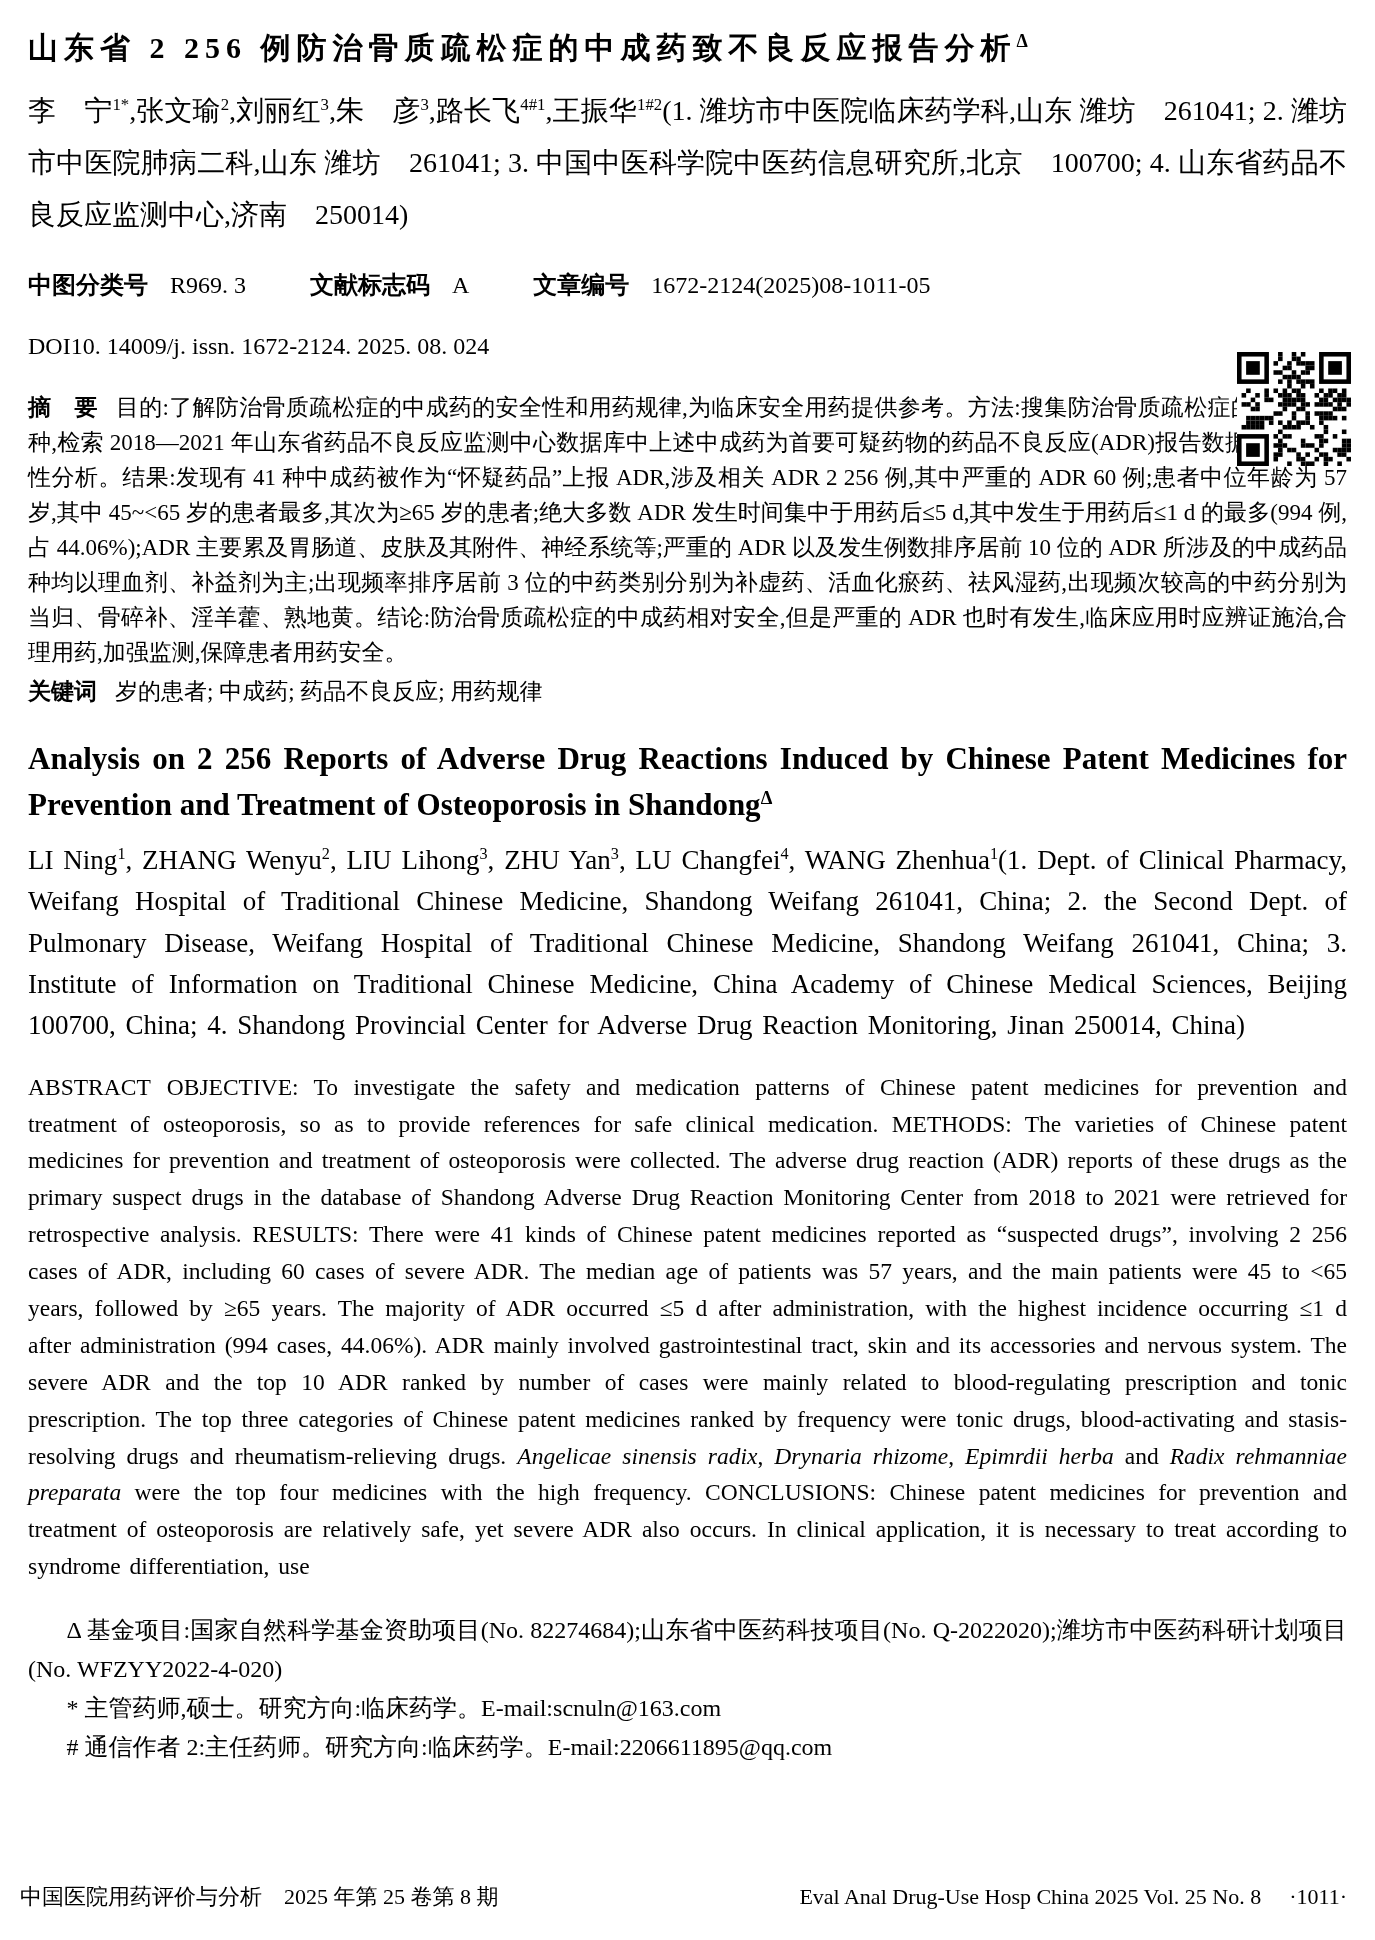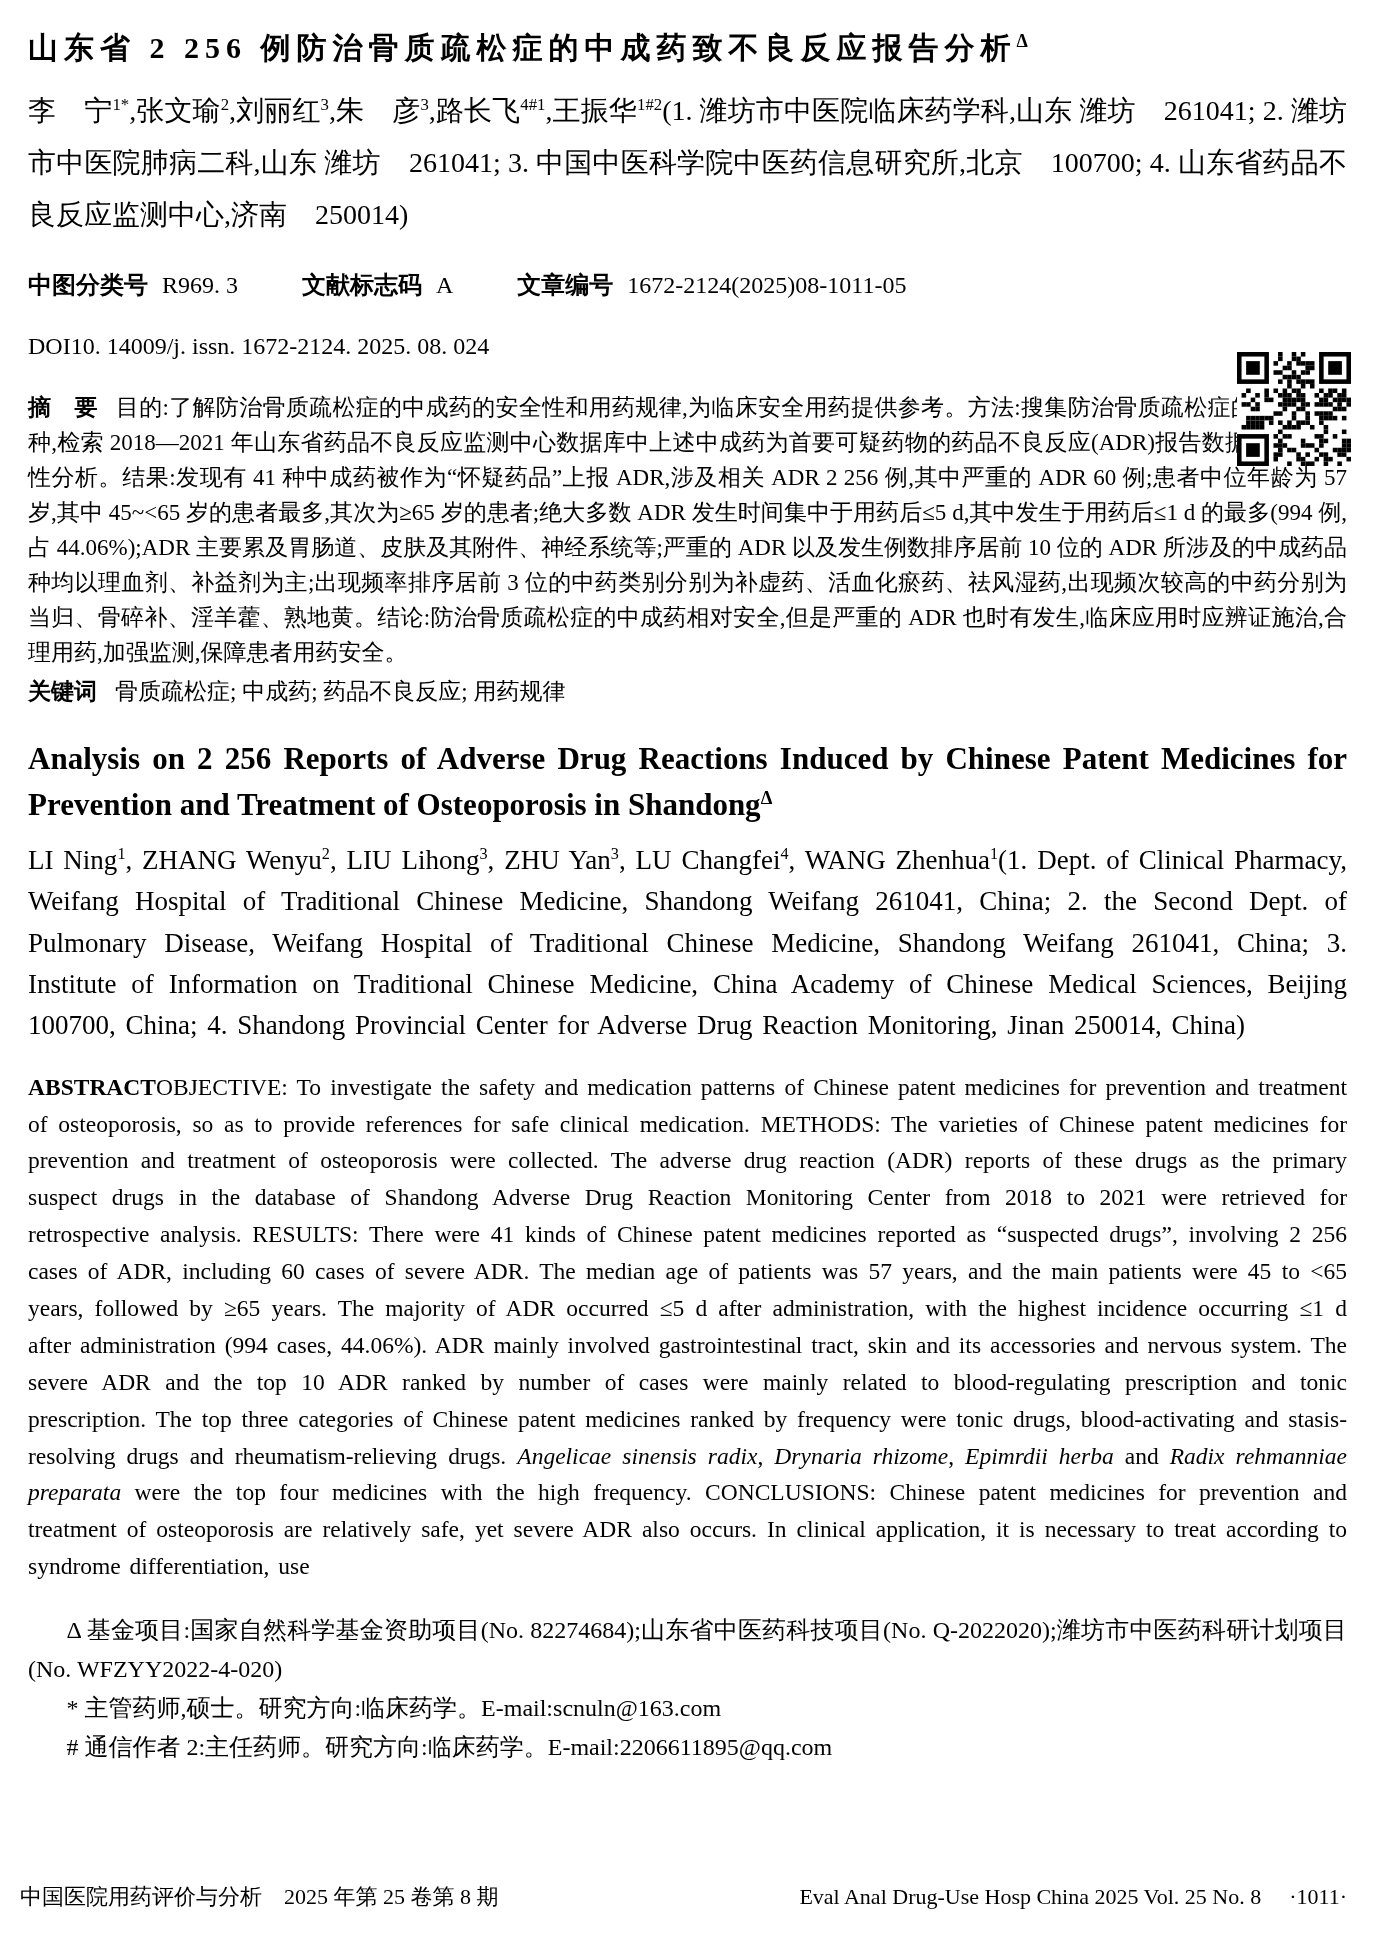--- a/index.html
+++ b/index.html
@@ -19,21 +19,21 @@
   }
   .authors-cn {
     font-size: 28px; line-height: 1.86; text-align: justify;
     margin: 12px 0 0 0;
   }
 
   .meta-row {
     display: flex; align-items: baseline; gap: 64px;
     font-size: 24px; margin-top: 28px;
   }
-  .meta-item { display: flex; align-items: baseline; gap: 14px; }
+  .meta-item { display: flex; align-items: baseline; gap: 22px; }
   .lbl-hei {
     font-family: "Liberation Sans", "DejaVu Sans", sans-serif;
     font-weight: bold;
   }
   .doi-row { font-size: 24px; margin-top: 32px; display: flex; }
 
   .abstract-cn {
     font-size: 23px; line-height: 1.52; text-align: justify;
     margin: 30px 0 0 0;
   }
@@ -48,21 +48,21 @@
   }
   .authors-en {
     font-size: 27px; line-height: 1.53; text-align: justify;
     margin: 6px 0 0 0; word-spacing: 3px;
   }
 
   .abstract-en {
     font-size: 23.5px; line-height: 1.57; text-align: justify;
     margin: 22px 0 0 0; word-spacing: 3px;
   }
-  .abstract-en .abs-label { font-weight: bold; margin-right: 0; }
+  .abstract-en .abs-label { font-weight: normal; margin-right: 16px; }
 
   .footnotes { margin-top: 26px; font-size: 24px; line-height: 1.62; }
   .footnotes p { margin: 0; text-indent: 1.6em; text-align: justify; }
 
   .footer {
     position: absolute; bottom: 28px; left: 20px; right: 28px;
     display: flex; justify-content: space-between; align-items: baseline;
     font-size: 22px;
   }
   .footer-right { display: flex; gap: 28px; }
@@ -302,21 +302,21 @@
         <rect x="14" y="24" width="1" height="1" fill="#000"></rect>
         <rect x="15" y="24" width="1" height="1" fill="#000"></rect>
         <rect x="16" y="24" width="1" height="1" fill="#000"></rect>
         <rect x="19" y="24" width="1" height="1" fill="#000"></rect>
         <rect x="22" y="24" width="1" height="1" fill="#000"></rect>
       </svg>
   </div>
 
   <p class="abstract-cn"><span class="lbl-hei">摘　要</span><span>目的:了解防治骨质疏松症的中成药的安全性和用药规律,为临床安全用药提供参考。方法:搜集防治骨质疏松症的中成药品种,检索 2018—2021 年山东省药品不良反应监测中心数据库中上述中成药为首要可疑药物的药品不良反应(ADR)报告数据,进行回顾性分析。结果:发现有 41 种中成药被作为“怀疑药品”上报 ADR,涉及相关 ADR 2 256 例,其中严重的 ADR 60 例;患者中位年龄为 57 岁,其中 45~&lt;65 岁的患者最多,其次为≥65 岁的患者;绝大多数 ADR 发生时间集中于用药后≤5 d,其中发生于用药后≤1 d 的最多(994 例,占 44.06%);ADR 主要累及胃肠道、皮肤及其附件、神经系统等;严重的 ADR 以及发生例数排序居前 10 位的 ADR 所涉及的中成药品种均以理血剂、补益剂为主;出现频率排序居前 3 位的中药类别分别为补虚药、活血化瘀药、祛风湿药,出现频次较高的中药分别为当归、骨碎补、淫羊藿、熟地黄。结论:防治骨质疏松症的中成药相对安全,但是严重的 ADR 也时有发生,临床应用时应辨证施治,合理用药,加强监测,保障患者用药安全。</span></p>
 
-  <p class="keywords-cn"><span class="lbl-hei">关键词</span><span>骨质疏松症; 中成药; 药品不良反应; 用药规律</span></p>
+  <p class="keywords-cn"><span class="lbl-hei">关键词</span><span>岁的患者; 中成药; 药品不良反应; 用药规律</span></p>
 
   <h2 class="title-en"><span>Analysis on 2 256 Reports of Adverse Drug Reactions Induced by Chinese Patent Medicines for Prevention and Treatment of Osteoporosis in Shandong</span><sup>Δ</sup></h2>
 
   <p class="authors-en"><span>LI Ning</span><sup>1</sup><span>, </span><span>ZHANG Wenyu</span><sup>2</sup><span>, </span><span>LIU Lihong</span><sup>3</sup><span>, </span><span>ZHU Yan</span><sup>3</sup><span>, </span><span>LU Changfei</span><sup>4</sup><span>, </span><span>WANG Zhenhua</span><sup>1</sup><span>(1. Dept.  of Clinical Pharmacy, Weifang Hospital of Traditional Chinese Medicine, Shandong Weifang 261041, China; 2. the Second Dept.  of Pulmonary Disease, Weifang Hospital of Traditional Chinese Medicine, Shandong Weifang 261041, China; 3. Institute of Information on Traditional Chinese Medicine, China Academy of Chinese Medical Sciences, Beijing 100700, China; 4. Shandong Provincial Center for Adverse Drug Reaction Monitoring, Jinan 250014, China)</span></p>
 
   <p class="abstract-en"><span class="abs-label">ABSTRACT</span><span><span>OBJECTIVE: To investigate the safety and medication patterns of Chinese patent medicines for prevention and treatment of osteoporosis, so as to provide references for safe clinical medication. METHODS: The varieties of Chinese patent medicines for prevention and treatment of osteoporosis were collected. The adverse drug reaction (ADR) reports of these drugs as the primary suspect drugs in the database of Shandong Adverse Drug Reaction Monitoring Center from 2018 to 2021 were retrieved for retrospective analysis. RESULTS: There were 41 kinds of Chinese patent medicines reported as “suspected drugs”, involving 2 256 cases of ADR, including 60 cases of severe ADR. The median age of patients was 57 years, and the main patients were 45 to &lt;65 years, followed by ≥65 years. The majority of ADR occurred ≤5 d after administration, with the highest incidence occurring ≤1 d after administration (994 cases, 44.06%). ADR mainly involved gastrointestinal tract, skin and its accessories and nervous system. The severe ADR and the top 10 ADR ranked by number of cases were mainly related to blood-regulating prescription and tonic prescription. The top three categories of Chinese patent medicines ranked by frequency were tonic drugs, blood-activating and stasis-resolving drugs and rheumatism-relieving drugs. </span><span style="font-style: italic;">Angelicae sinensis radix</span><span>, </span><span style="font-style: italic;">Drynaria rhizome</span><span>, </span><span style="font-style: italic;">Epimrdii herba</span><span> and </span><span style="font-style: italic;">Radix rehmanniae preparata</span><span> were the top four medicines with the high frequency. CONCLUSIONS: Chinese patent medicines for prevention and treatment of osteoporosis are relatively safe, yet severe ADR also occurs. In clinical application, it is necessary to treat according to syndrome differentiation, use</span></span></p>
 
   <div class="footnotes">
     <p>Δ 基金项目:国家自然科学基金资助项目(No. 82274684);山东省中医药科技项目(No. Q-2022020);潍坊市中医药科研计划项目(No. WFZYY2022-4-020)</p>
     <p>* 主管药师,硕士。研究方向:临床药学。E-mail:scnuln@163.com</p>

